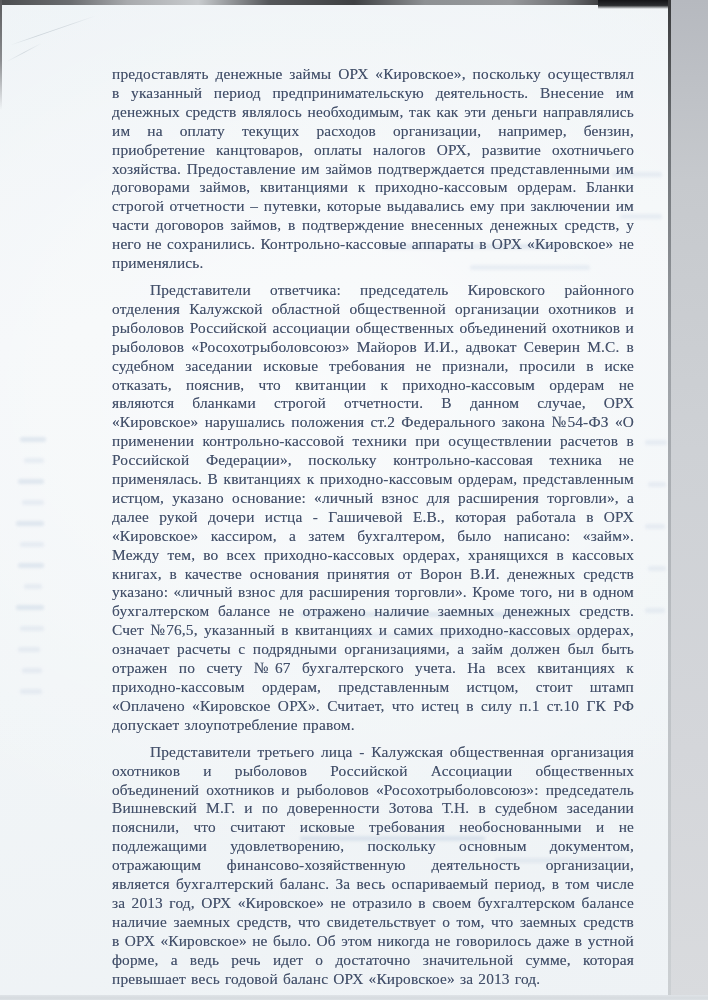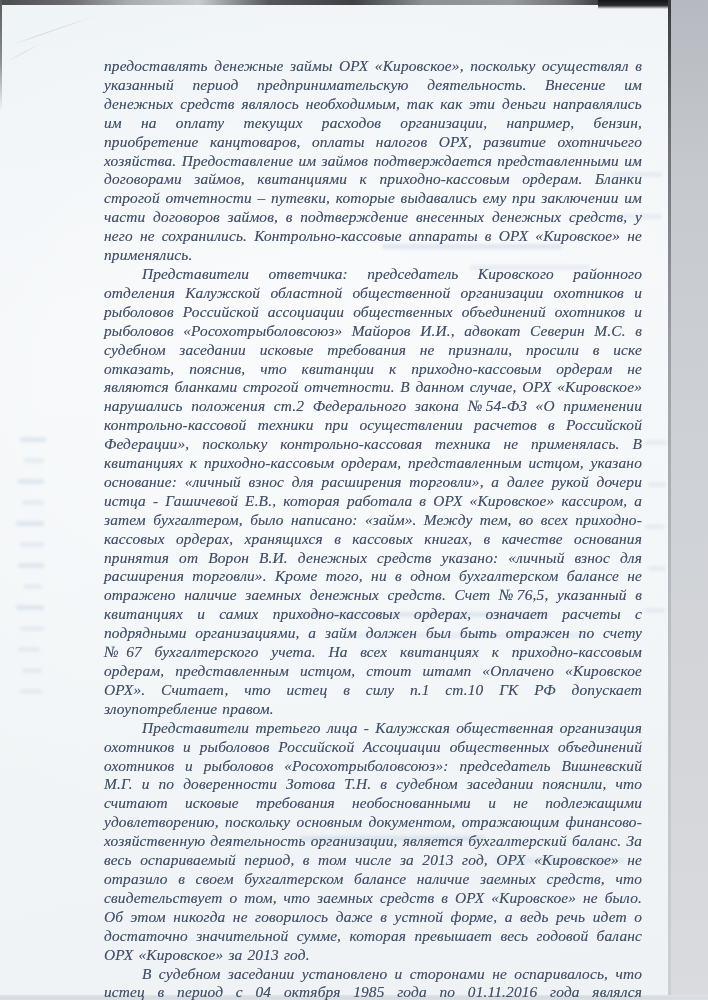--- a/index.html
+++ b/index.html
@@ -73,23 +73,22 @@
     width: 538px;
     color: #43506a;
     font-size: 15.4px;
     line-height: 18.9px;
     text-align: justify;
     letter-spacing: 0.15px;
     word-spacing: 1.1px;
     text-shadow: 0 0 0.5px rgba(67, 80, 106, 0.55);
   }
   .text-block p {
-    margin: 0;
+    margin: 8px;
     text-indent: 38px;
-    font-style: italic;
   }
   .text-block p.no-indent {
     text-indent: 0;
   }
 
   
   .ghost {
     position: absolute;
     background: rgba(110, 140, 185, 0.16);
     border-radius: 3px;

